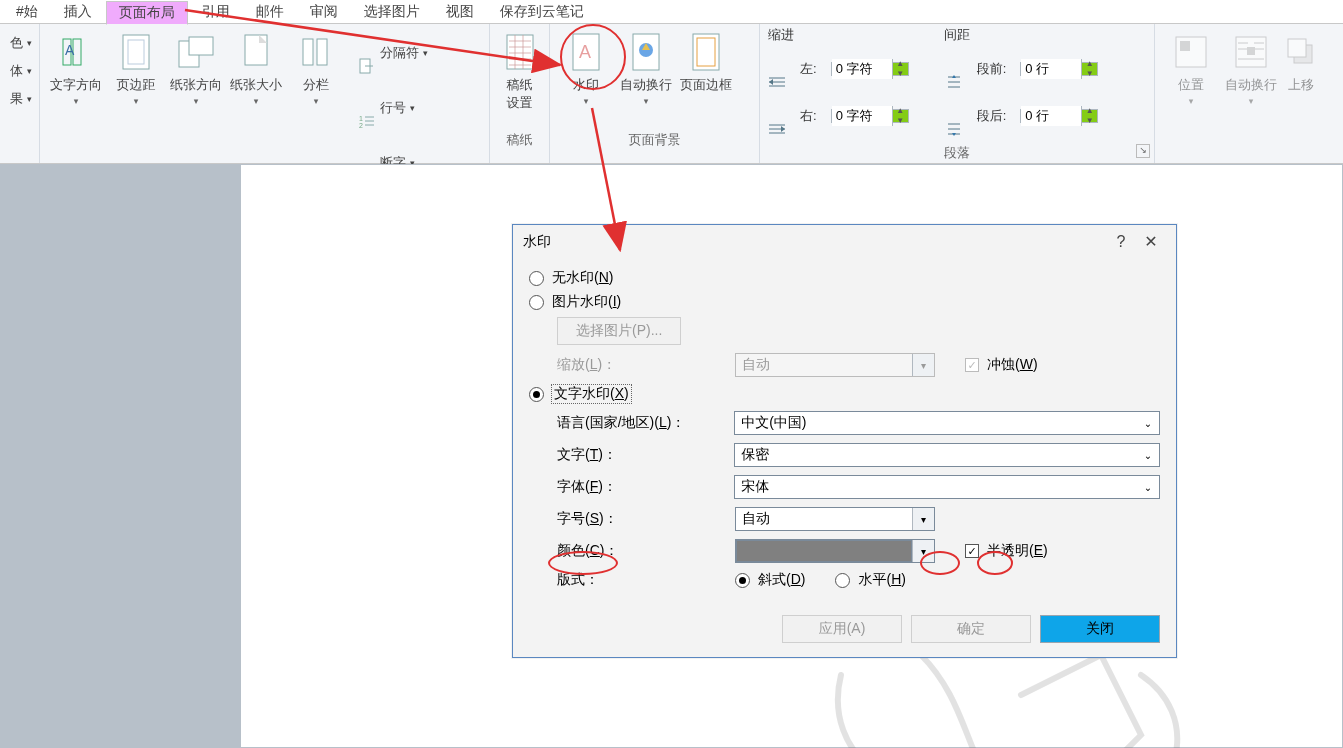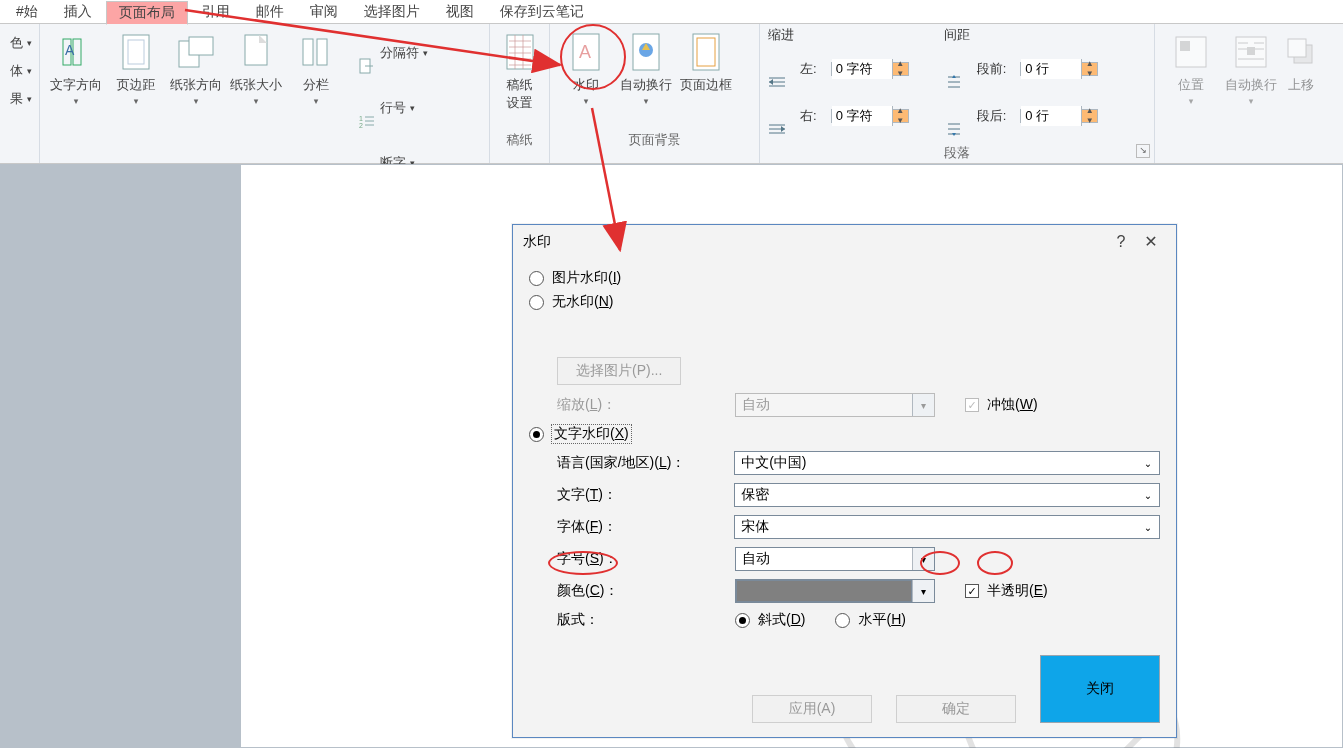--- a/index.html
+++ b/index.html
@@ -23,21 +23,21 @@
     color: #444;
     border-bottom: 1px solid #c8c8c8;
     padding-left: 4px;
     gap: 2px;
   }
   .tabs .tab {
     padding: 2px 12px;
     cursor: default;
   }
   .tabs .tab.active {
-    background: #fca5a5;
+    background: #f0abfc;
     border: 1px solid #c8c8c8;
     border-bottom: 1px solid #f3f5f8;
     position: relative;
     top: 1px;
     font-family: Liberation Serif, serif;
   }
   .ribbon {
     display: flex;
     background: #f3f5f8;
     border-bottom: 1px solid #c8c8c8;
@@ -111,21 +111,21 @@
     height: 18px;
     display: inline-flex;
     align-items: center;
     justify-content: center;
     margin-top: 27px;
   }
   .spin {
     display: inline-flex;
     align-items: center;
     border: 1px solid #adb7c0;
-    background: #fdba74;
+    background: #84cc16;
     height: 14px;
   }
   .spin input {
     border: none;
     width: 60px;
     height: 20px;
     font-size: 13px;
     padding: 0 4px;
     outline: none;
   }
@@ -266,32 +266,31 @@
   .btn {
     border: 1px solid #9aa4ae;
     background: #0ea5e9;
     padding: 4px 18px;
     font-size: 14px;
   }
   .btn.disabled {
     color: #9a9a9a;
     background: #f1f1f1;
     border-color: #cfcfcf;
-    margin-top: 40px;
   }
   .colorbox {
     width: 178px;
     height: 22px;
     border: 1px solid #7a8a9a;
     background: #808080;
   }
   .dlg-actions {
     display: flex;
     justify-content: flex-end;
-    gap: 24px;
+    gap: 9px;
     padding: 6px 16px 14px;
   }
   .dlg-actions .btn { width: 120px; text-align: center; }
   .u { text-decoration: underline; }
   
   .ann-circle {
     position: absolute;
     border: 2px solid #e03030;
     border-radius: 50%;
     pointer-events: none;
@@ -617,26 +616,26 @@
 <div class="dialog">
   <div class="dlg-title">
     <span class="t">水印</span>
     <span class="help">?</span>
     <span class="close">✕</span>
   </div>
   <div class="dlg-body">
 
     <div class="opt-row">
       <span class="radio"></span>
-      <span>图片水印(<span class="u">I</span>)</span>
+      <span>无水印(<span class="u">N</span>)</span>
     </div>
 
     <div class="opt-row">
       <span class="radio"></span>
-      <span>无水印(<span class="u">N</span>)</span>
+      <span>图片水印(<span class="u">I</span>)</span>
     </div>
 
     <div class="dlg-form">
       <button class="btn disabled">选择图片(P)...</button>
       <div class="frow">
         <span class="flabel disabled">缩放(<span class="u">L</span>)：</span>
         <span class="sel disabled" style="width:200px">
           <span class="val">自动</span>
           <span class="arrow">▾</span>
         </span>

